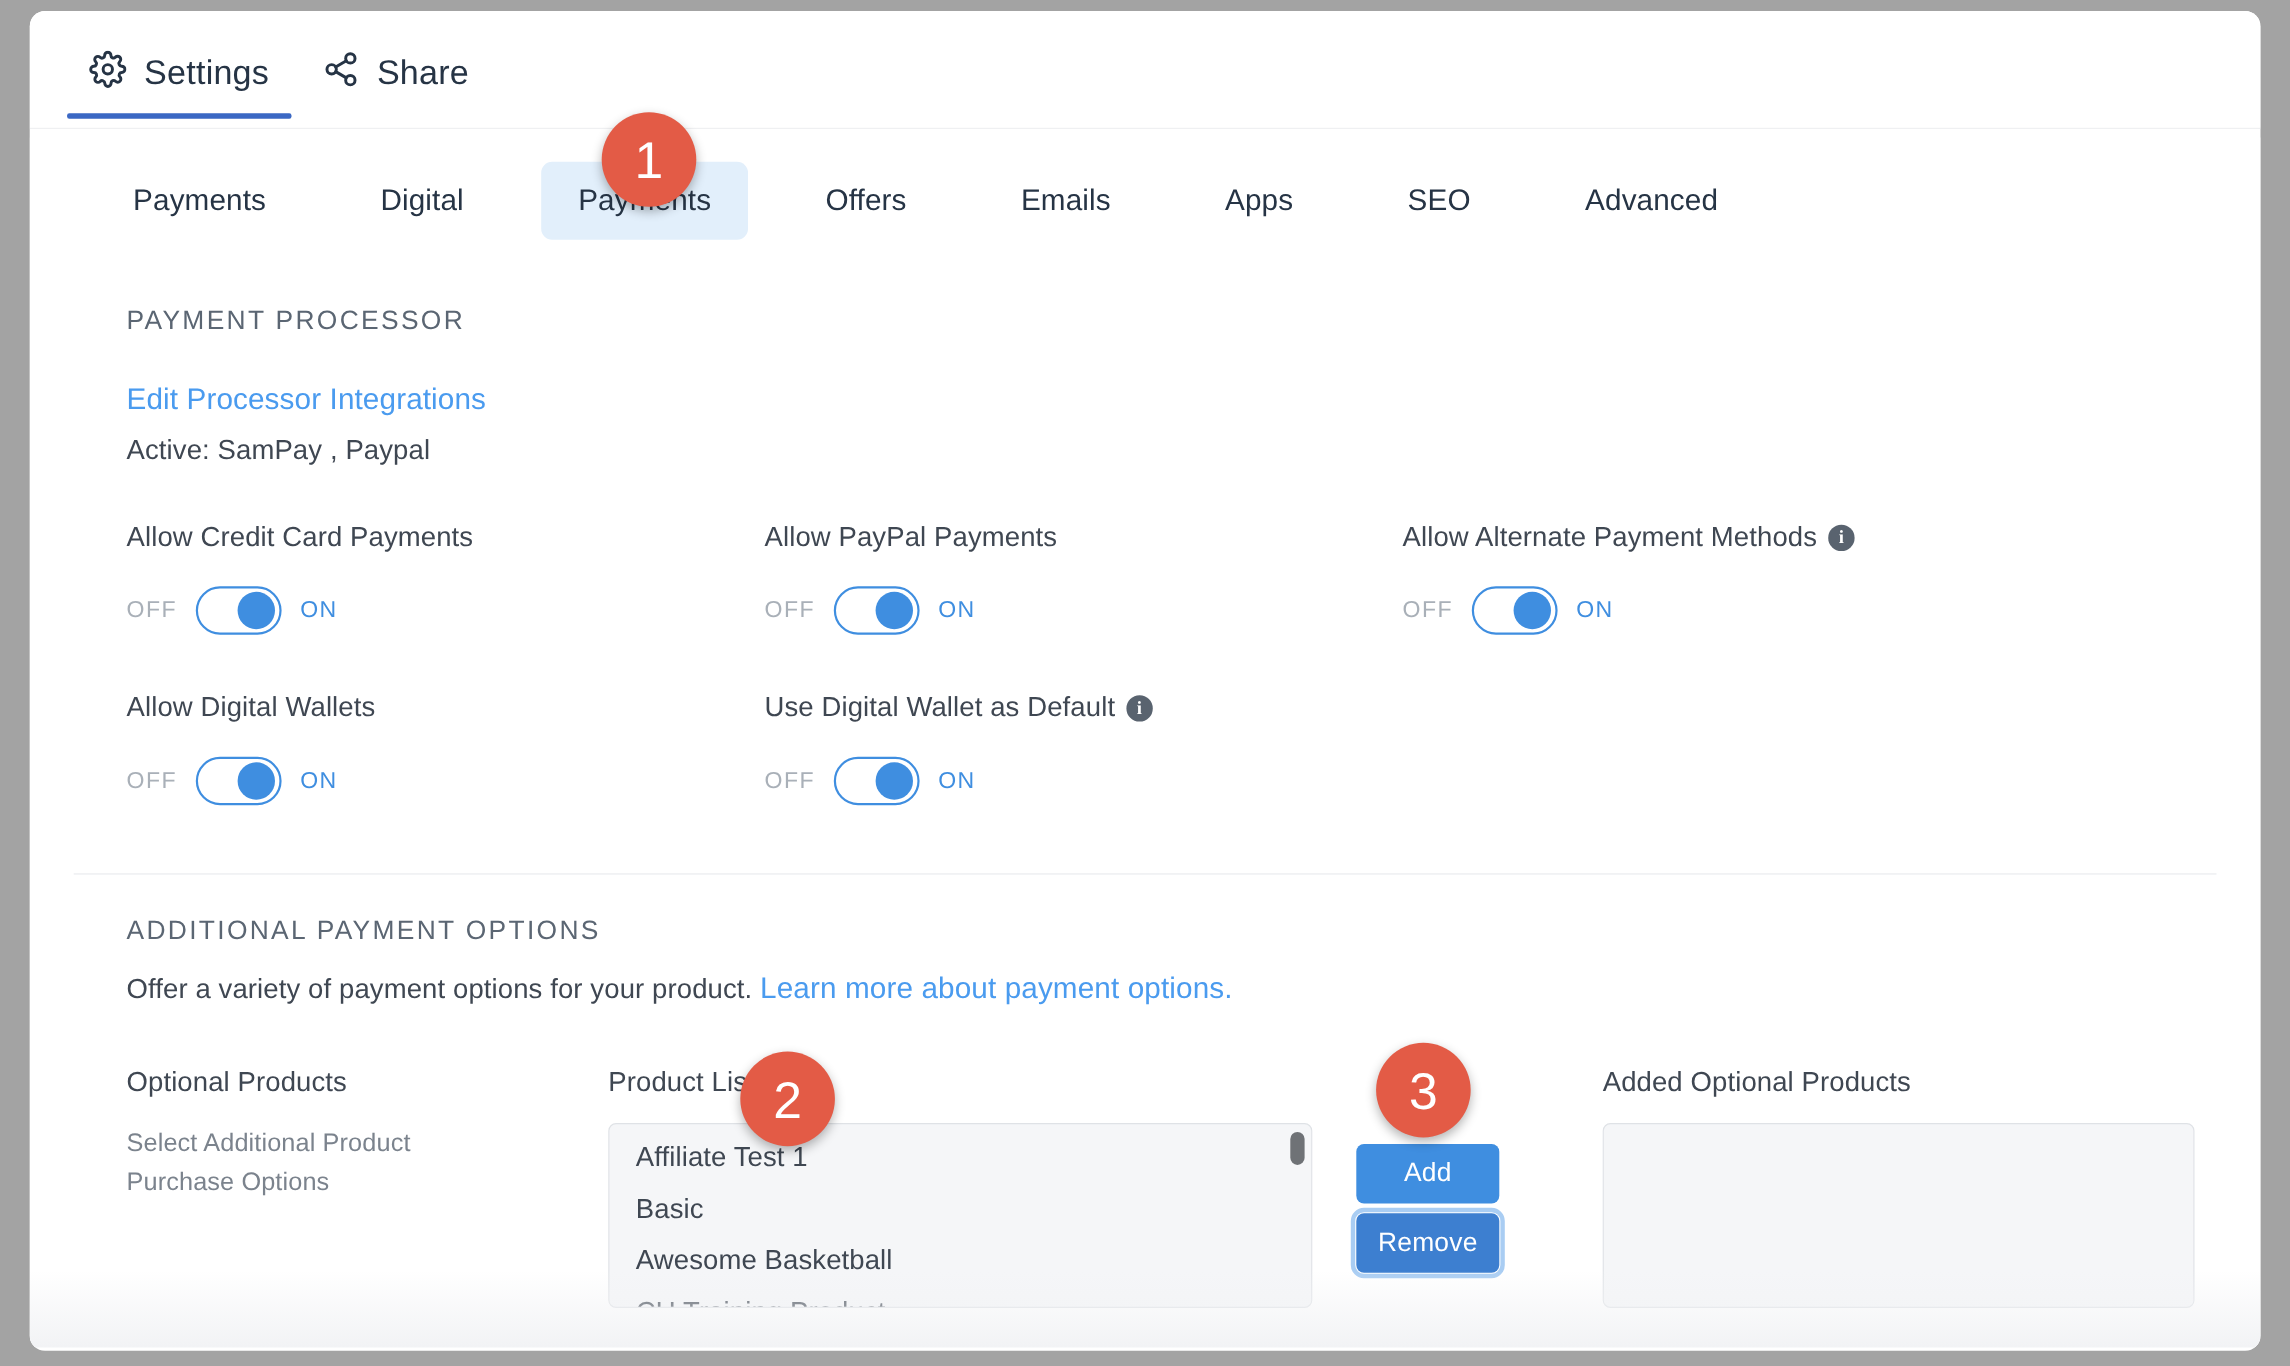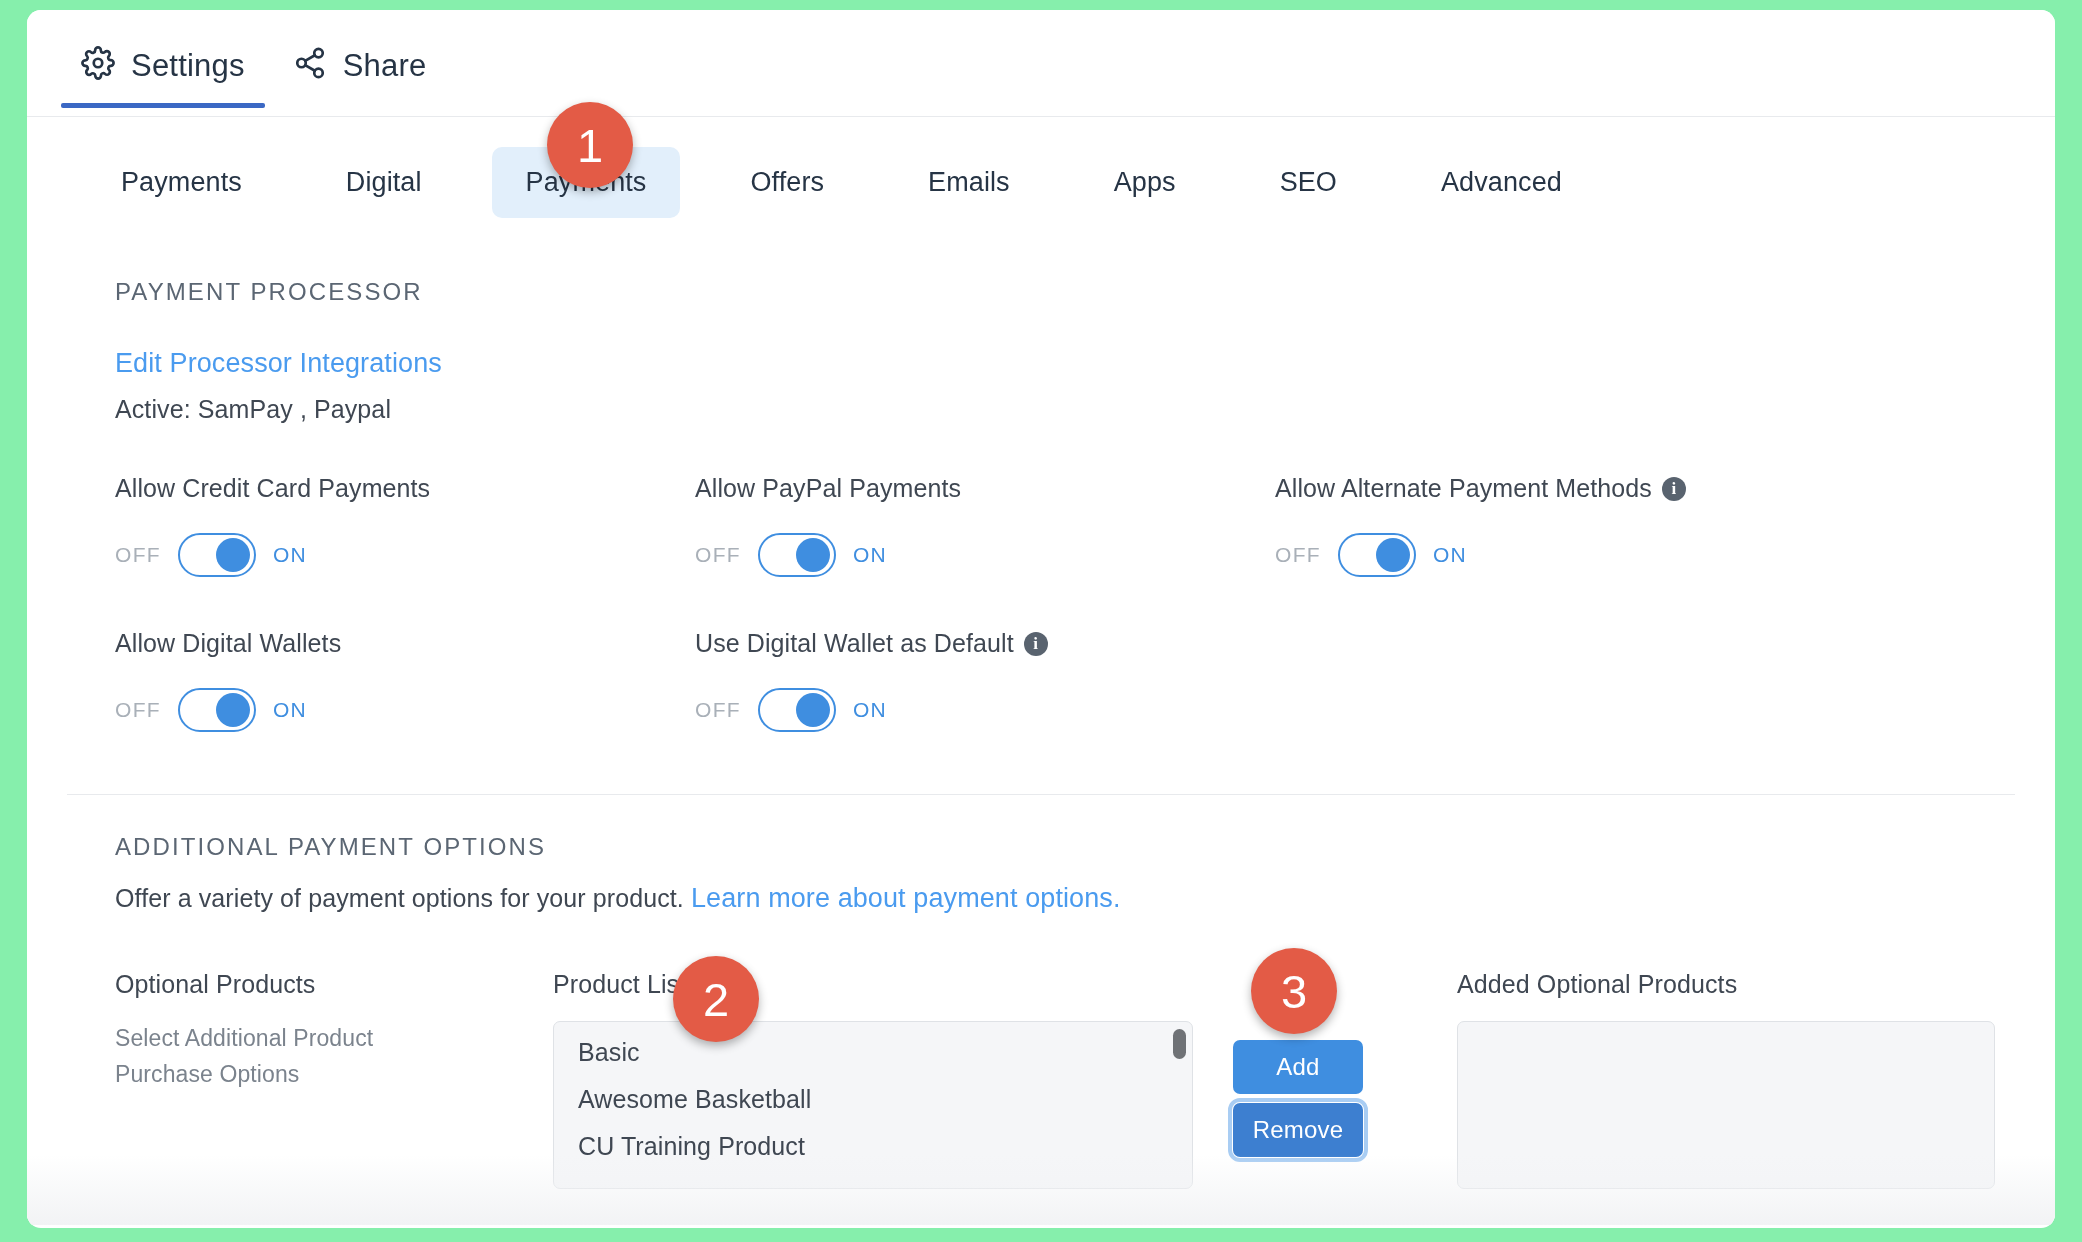--- a/index.html
+++ b/index.html
@@ -10,21 +10,21 @@
     background: #000000;
     font-family: "Liberation Sans", sans-serif;
     overflow: hidden;
   }
 
   
   .screen {
     position: relative;
     width: 2082px;
     height: 1242px;
-    background: #86efac;
+    background: #a3a3a3;
   }
 
   .app-window {
     position: absolute;
     left: 27px;
     top: 10px;
     width: 2028px;
     height: 1218px;
     background: #ffffff;
     border-radius: 14px;
@@ -509,20 +509,21 @@
         <div class="products-row">
 
           <div class="col-optional">
             <div class="col-label">Optional Products</div>
             <div class="col-sublabel">Select Additional Product Purchase Options</div>
           </div>
 
           <div class="col-productlist">
             <div class="col-label">Product List</div>
             <div class="listbox">
+              <div class="listbox-item">Affiliate Test 1</div>
               <div class="listbox-item">Basic</div>
               <div class="listbox-item">Awesome Basketball</div>
               <div class="listbox-item">CU Training Product</div>
               <div class="scroll-thumb"></div>
             </div>
           </div>
 
           <div class="col-buttons">
             <button class="btn btn-add">Add</button>
             <button class="btn btn-remove">Remove</button>

